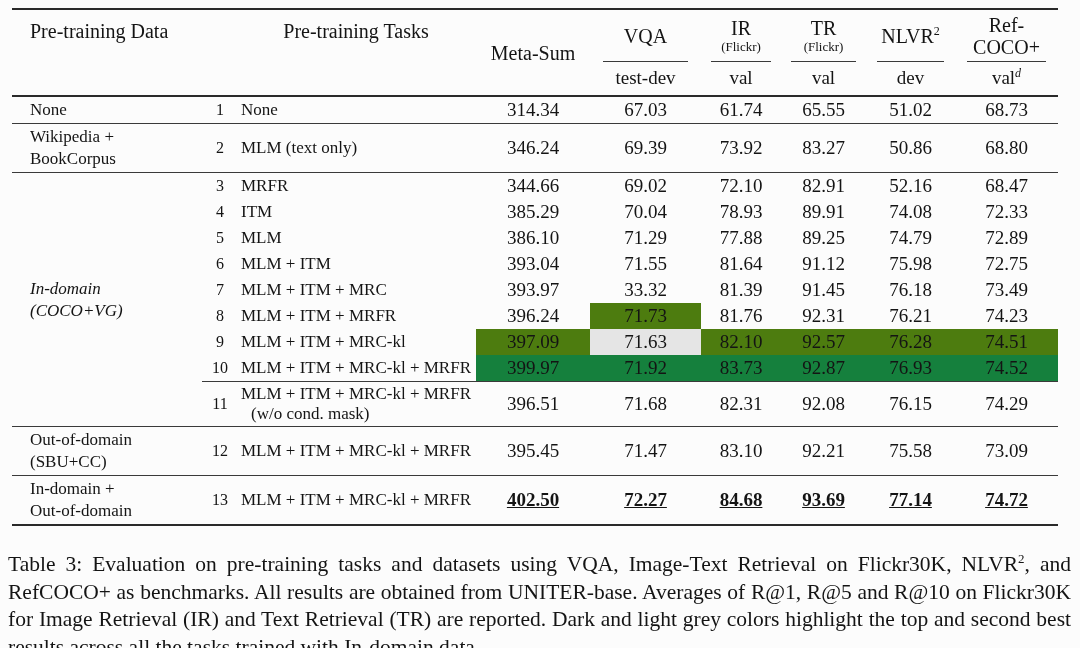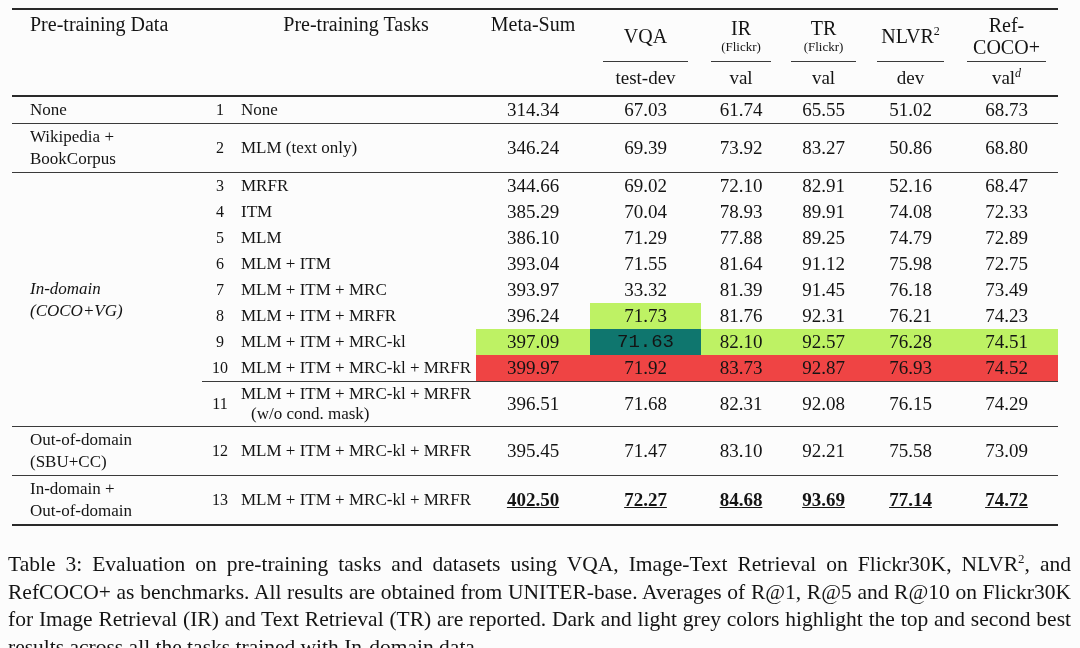--- a/index.html
+++ b/index.html
@@ -13,24 +13,24 @@
   table.tbl {
     border-collapse: collapse;
     table-layout: fixed;
     width: 1046px;
     margin: 8px 0 0 12px;
     border-top: 2px solid #2a2a2a;
     border-bottom: 2px solid #2a2a2a;
   }
   thead { border-bottom: 2px solid #2a2a2a; }
   th { font-weight: normal; vertical-align: top; padding: 0; }
-  .hlabel { font-size: 20px; padding-top: 3px; }
+  .hlabel { font-size: 20px; padding-top: 10px; }
   th.c-data .hlabel { text-align: left; padding-left: 18px; }
   th.c-tasks .hlabel { text-align: center; padding-left: 34px; }
-  th.c-meta .hlabel { text-align: center; }
+  th.c-meta .hlabel { text-align: center; margin-top: 22px; }
   .grp {
     min-height: 51px;
     display: flex; flex-direction: column;
     justify-content: center; align-items: center;
     font-size: 20px; line-height: 22px;
   }
   .grp .l2small { font-size: 13px; line-height: 16px; }
   .cmidrule { border-bottom: 1.5px solid #3a3a3a; width: 76%; margin: 0 auto; height: 0; }
   .sub { text-align: center; font-size: 19px; padding: 5px 0 6px; }
   sup { font-size: 12px; line-height: 0; }
@@ -45,23 +45,23 @@
   td.num { font-size: 16px; }
   td.gcell { text-align: left; font-size: 17px; line-height: 22px; padding-left: 18px; }
   tr.r1 { height: 24px; }
   tr.r-std { height: 25px; }
   tr.r-tall { height: 48px; }
   tr.r-11 { height: 44px; }
   tr.r-13 { height: 46px; }
   tr.rule-after > td { border-bottom: 1.5px solid #3a3a3a; }
   td.g-span { border-bottom: 1.5px solid #3a3a3a; font-style: italic; }
   tr.cmid-above > td { border-top: 1.5px solid #3a3a3a; }
-  .hl-l { background: #bef264; }
-  .hl-d { background: #ef4444; }
-  .hl-w { background: #0f766e; font-family: Liberation Mono, monospace; }
+  .hl-l { background: #4d7c0f; }
+  .hl-d { background: #15803d; }
+  .hl-w { background: #e5e5e5; }
   tr.bold td.val { font-weight: bold; text-decoration: underline; }
 
   .caption {
     width: 1063px;
     margin: 25px 9px 0 8px;
     font-size: 21.5px;
     line-height: 27.6px;
     text-align: justify;
   }
   .caption sup { font-size: 13px; }

